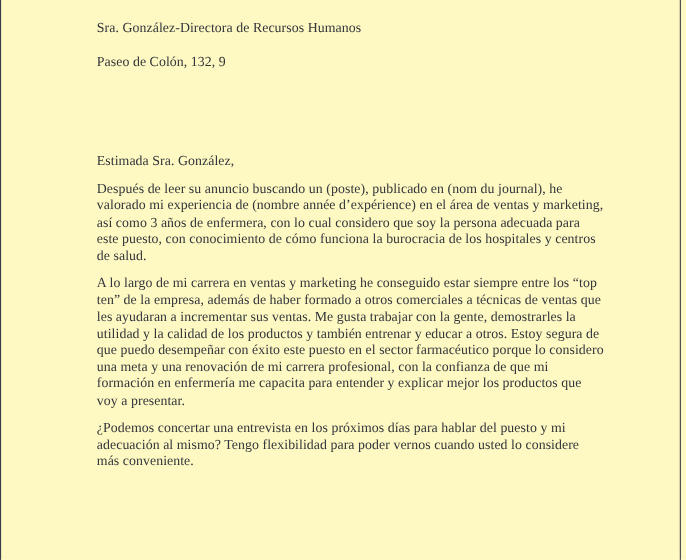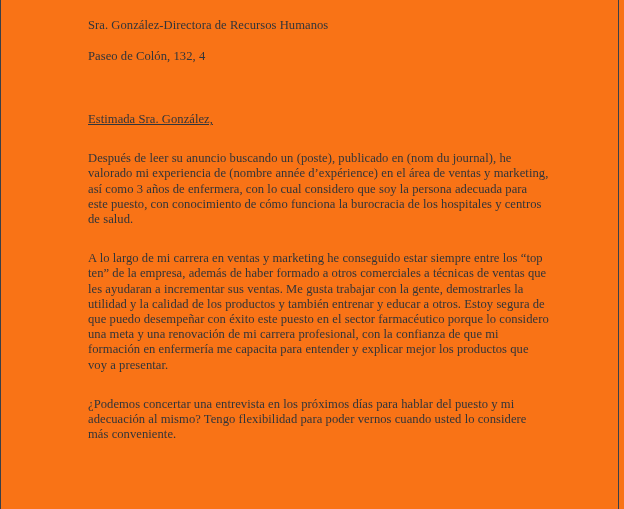--- a/index.html
+++ b/index.html
@@ -7,21 +7,21 @@
     padding: 0;
     background: #ffffff;
   }
   body {
     font-family: "Liberation Serif", "DejaVu Serif", serif;
   }
   #page {
     position: relative;
     width: 624px;
     height: 509px;
-    background: #f97316;
+    background: #fef9c3;
     overflow: hidden;
     box-sizing: border-box;
   }
   
   .edge-rule {
     position: absolute;
     top: 0;
     width: 1px;
     height: 509px;
     background: #3a3f47;
@@ -39,40 +39,40 @@
   .block {
     color: #32353a;
     font-size: 12.6px;
     line-height: 15.2px;
     letter-spacing: 0.05px;
     white-space: pre-line;
   }
 
   
   .recipient      { margin-top: 3px; }
-  .salutation     { margin-top: 33px; text-decoration: underline; }
-  .para           { margin-top: 24px; }
+  .salutation     { margin-top: 60px; }
+  .para           { margin-top: 10px; }
 
   .para, .recipient, .salutation, .thanks, .closing, .signature {
     text-align: left;
   }
 </style>
 </head>
 <body>
 
 <div id="page">
 
   <div class="edge-rule left"></div>
   <div class="edge-rule right"></div>
 
   <div id="letter">
 
     <div class="block recipient">
       <div>Sra. González-Directora de Recursos Humanos</div>
-      <div>Paseo de Colón, 132, 4</div>
+      <div>Paseo de Colón, 132, 9</div>
     </div>
 
     <div class="block salutation">Estimada Sra. González,</div>
 
     <div class="block para">Después de leer su anuncio buscando un (poste), publicado en (nom du journal), he valorado mi experiencia de (nombre année d’expérience) en el área de ventas y marketing, así como 3 años de enfermera, con lo cual considero que soy la persona adecuada para este puesto, con conocimiento de cómo funciona la burocracia de los hospitales y centros de salud.</div>
     <div class="block para">A lo largo de mi carrera en ventas y marketing he conseguido estar siempre entre los “top ten” de la empresa, además de haber formado a otros comerciales a técnicas de ventas que les ayudaran a incrementar sus ventas. Me gusta trabajar con la gente, demostrarles la utilidad y la calidad de los productos y también entrenar y educar a otros. Estoy segura de que puedo desempeñar con éxito este puesto en el sector farmacéutico porque lo considero una meta y una renovación de mi carrera profesional, con la confianza de que mi formación en enfermería me capacita para entender y explicar mejor los productos que voy a presentar.</div>
     <div class="block para">¿Podemos concertar una entrevista en los próximos días para hablar del puesto y mi adecuación al mismo? Tengo flexibilidad para poder vernos cuando usted lo considere más conveniente.</div>
 
   </div>
 </div>

